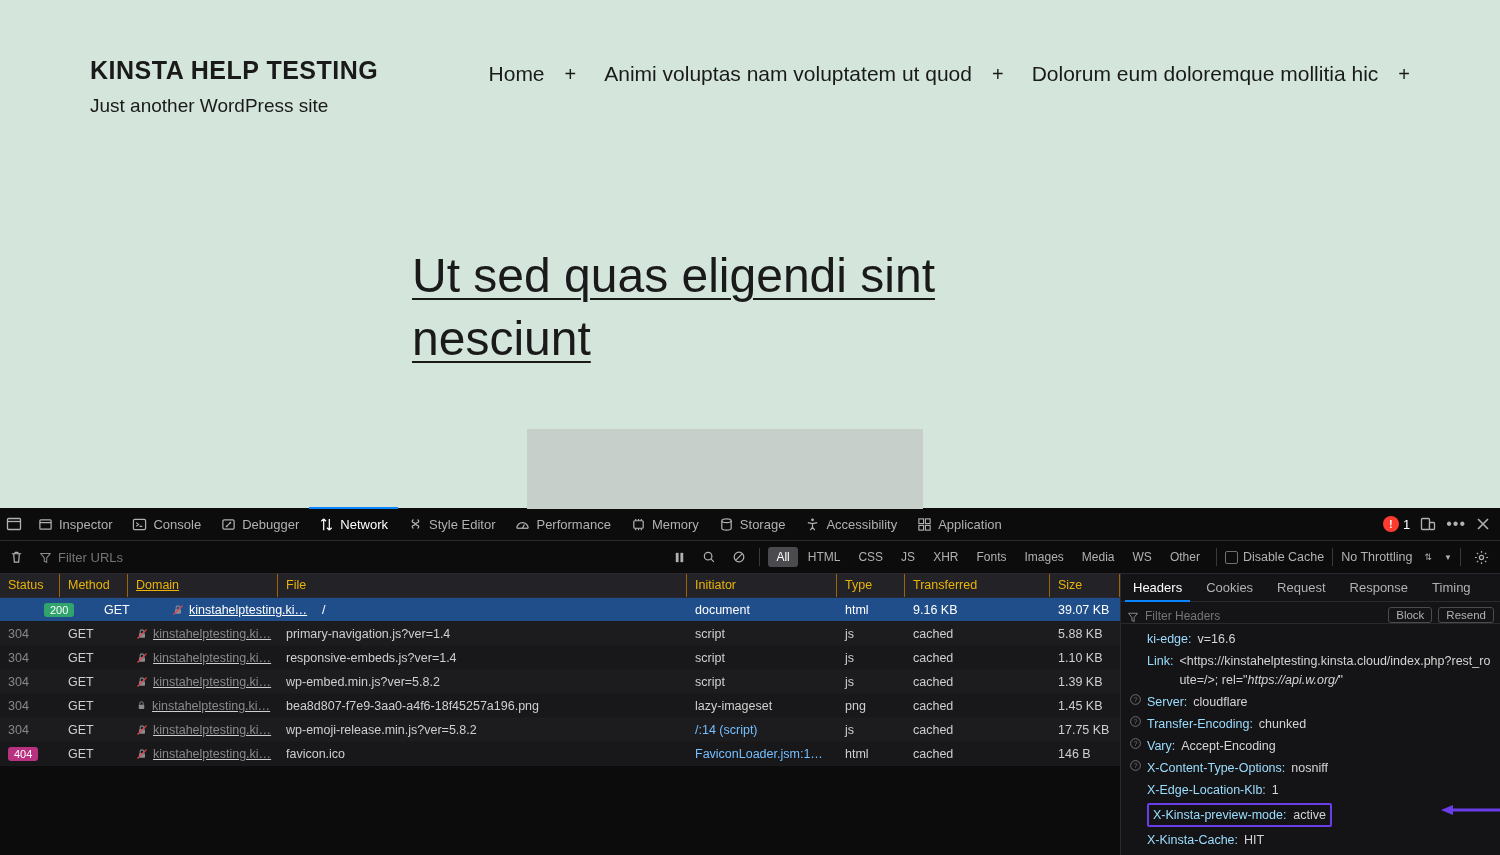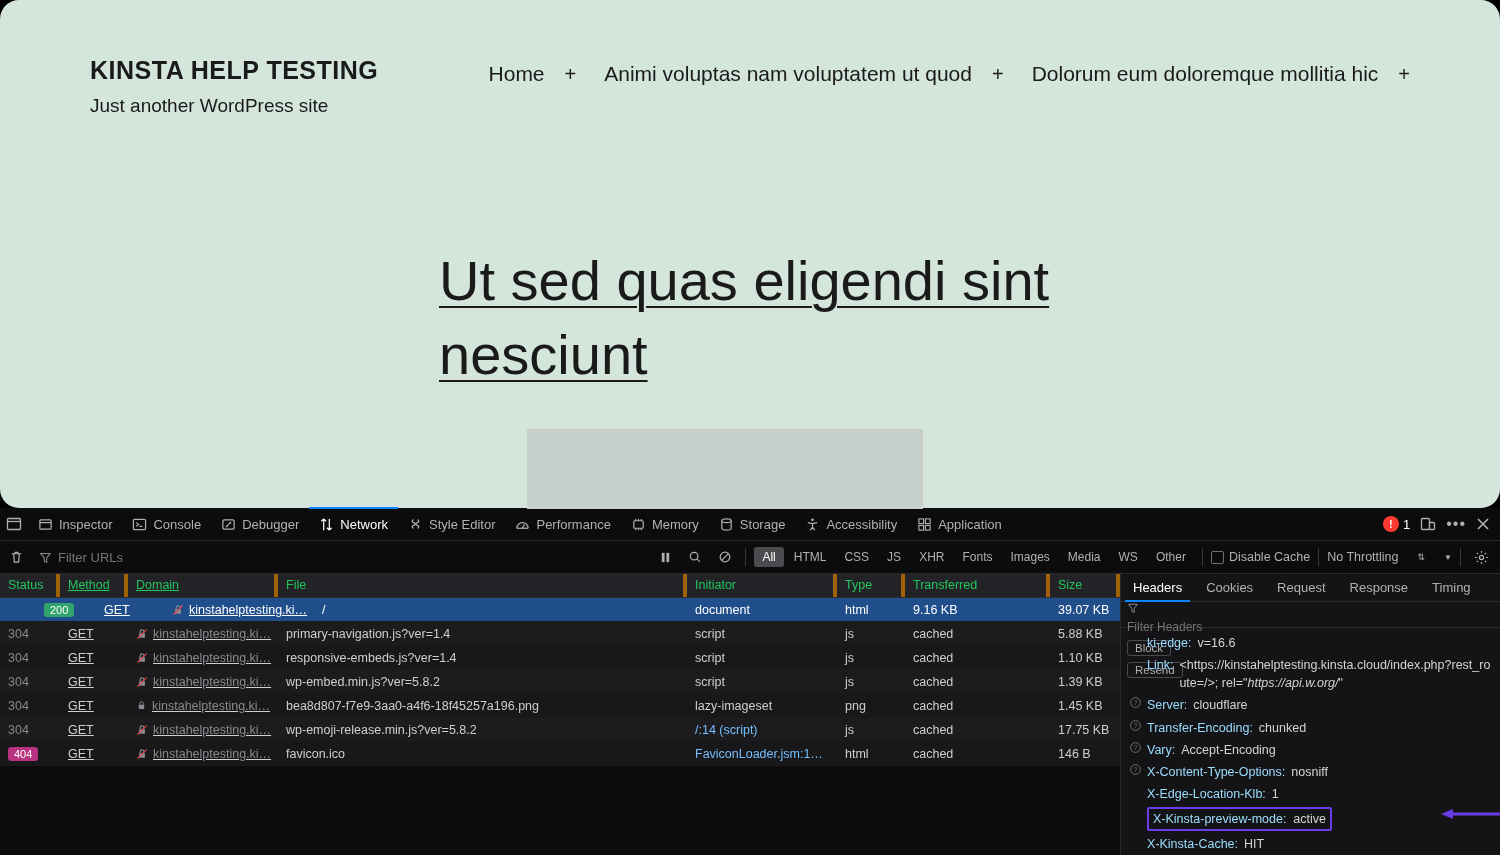--- a/index.html
+++ b/index.html
@@ -1,28 +1,28 @@
 <!DOCTYPE html>
 <html><head>
 <meta charset="utf-8">
 <style>
 * { margin: 0; padding: 0; box-sizing: border-box; }
 body { font-family: -apple-system, BlinkMacSystemFont, "Segoe UI", Helvetica, Arial, sans-serif; width:1500px; height:855px; overflow:hidden; background:#000; }
 
 
-.page { background:#d4e6dc; height:508px; padding: 56px 90px 0; position:relative;border-radius:19px; }
+.page { background:#d4e6dc; height:508px; padding: 56px 90px 0; position:relative; }
 .page-header { display:flex; align-items:flex-start; justify-content:space-between; }
 .branding { }
 .site-title { font-size:25px; font-weight:600; letter-spacing:0.5px; color:#1a1a1a; margin-bottom:10px; }
 .tagline { font-size:19px; color:#1a1a1a; }
 .nav { display:flex; align-items:center; gap:28px; padding-top:6px; font-size:21px; color:#1a1a1a; }
 .nav-item { display:flex; align-items:center; gap:20px; }
 .nav-link { text-decoration:none; color:#1a1a1a; cursor:pointer; }
 .plus { font-size:20px; font-weight:400; color:#1a1a1a; cursor:pointer; }
-.post-title { position:absolute; left:412px; top:244px; font-size:56px; line-height:1.32; color:#1a1a1a; text-decoration:underline; text-decoration-thickness:2px; text-underline-offset:6px; font-weight:400; max-width:700px;margin-left:27px; }
+.post-title { position:absolute; left:412px; top:244px; font-size:48px; line-height:1.32; color:#1a1a1a; text-decoration:underline; text-decoration-thickness:2px; text-underline-offset:6px; font-weight:400; max-width:700px; }
 .img-placeholder { position:absolute; left:527px; top:429px; width:396px; height:80px; background:#c6cfca; }
 
 
 .devtools { height:347px; background:#0c0c0d; color:#cfcfcf; font-size:13px; font-family:-apple-system,BlinkMacSystemFont,"Segoe UI",sans-serif; }
 .icon { display:inline-flex; align-items:center; justify-content:center; }
 svg { display:block; }
 
 
 .dt-toolbar { height:33px; display:flex; align-items:center; border-bottom:1px solid #2a2a2e; padding:0 4px 0 0; }
 .tab { display:flex; align-items:center; gap:6px; padding:0 10px; height:33px; cursor:pointer; color:#b1b1b3; white-space:nowrap; position:relative; }
@@ -37,29 +37,29 @@
 .trash, .funnel { padding:3px; cursor:pointer; }
 .filter-urls { flex:0 0 auto; display:flex; align-items:center; gap:6px; color:#8a8a8e; padding:2px 4px; }
 .filter-urls input { background:transparent; border:none; color:#cfcfcf; font-size:13px; outline:none; width:120px; }
 .tb2-right { margin-left:auto; display:flex; align-items:center; gap:6px; }
 .tb2-btn { padding:4px 5px; cursor:pointer; color:#b1b1b3; }
 .chip { padding:3px 8px; border-radius:3px; cursor:pointer; color:#b1b1b3; font-size:12px; }
 .chip.active { background:#4a4a4f; color:#fff; }
 .divider { width:1px; height:18px; background:#38383d; margin:0 2px; }
 .checkbox-lbl { display:flex; align-items:center; gap:5px; color:#b1b1b3; cursor:pointer; font-size:12.5px; }
 .checkbox-box { width:13px; height:13px; border:1px solid #6f6f75; border-radius:2px; }
-.throttle { font-size:12.5px; color:#b1b1b3; display:flex; align-items:center; gap:19px; cursor:pointer; }
+.throttle { font-size:12.5px; color:#b1b1b3; display:flex; align-items:center; gap:12px; cursor:pointer; }
 
 
 .dt-main { display:flex; height:281px; }
 .net-table { flex:1 1 auto; overflow:hidden; }
 .table-head { display:flex; height:24px; background:#232327; border-bottom:1px solid #2a2a2e; }
 .th, .td { padding:4px 8px; overflow:hidden; white-space:nowrap; text-overflow:ellipsis; font-size:12.5px; }
-.th { color:#22c55e; border-right:4px solid #a16207; }
-.col-status{width:60px;} .col-method{width:68px;text-decoration:underline;} .col-domain{width:150px;text-decoration:underline;}
+.th { color:#eab308; border-right:1px solid #a16207; }
+.col-status{width:60px;} .col-method{width:68px;} .col-domain{width:150px;text-decoration:underline;}
 .col-file{flex:1;} .col-initiator{width:150px;} .col-type{width:68px;}
 .col-transferred{width:145px;} .col-size{width:70px; text-align:left;}
 .table-body { }
 .tr { display:flex; height:24px; align-items:center; border-bottom:1px solid #1a1a1d; }
 .tr.selected { background:#204e8a; color:#fff;padding-left:36px; }
 .tr:not(.selected) { background:#18181a; }
 .tr:not(.selected):nth-child(even){ background:#1c1c1f; }
 .status-pill { display:inline-block; padding:1px 6px; border-radius:3px; font-size:11px; font-weight:500; color:#fff; }
 .status-200 { background:#30a46c; }
 .status-304 { color:#888; padding:0; }
@@ -67,21 +67,21 @@
 .td.col-domain { display:flex; align-items:center; gap:5px; }
 .td.col-domain .dim { color:#8a8a8e; }
 .link-blue { color:#75bfff; }
 
 
 .details { width:380px; border-left:1px solid #2a2a2e; display:flex; flex-direction:column; background:#141416; }
 .details-tabs { display:flex; height:30px; border-bottom:1px solid #2a2a2e; position:relative; }
 .dtab { padding:6px 12px; font-size:13px; color:#b1b1b3; cursor:pointer; position:relative; }
 .dtab.active { color:#fff; }
 .dtab.active::after { content:""; position:absolute; left:4px; right:4px; bottom:-1px; height:2px; background:#0a84ff; }
-.details-filter { display:flex; align-items:flex-start; height:26px; padding:0 6px; border-bottom:1px solid #2a2a2e; gap:6px;flex-direction:column; }
+.details-filter { display:flex; align-items:flex-end; height:26px; padding:0 6px; border-bottom:1px solid #2a2a2e; gap:6px; }
 .details-filter input { background:transparent; border:none; color:#cfcfcf; font-size:12px; outline:none; flex:1; }
 .pill-btn { border:1px solid #4a4a4f; padding:1px 7px; border-radius:3px; font-size:11.5px; color:#b1b1b3; cursor:pointer; }
 .headers-list { padding:4px 6px 18px 8px; font-size:12.5px; overflow:hidden; }
 .hdr-row { display:flex; gap:6px; padding:2px 0 2px 18px; position:relative; line-height:1.45; }
 .hdr-row .q { position:absolute; left:0; top:2px; color:#6f6f75; }
 .hdr-key { color:#9cdcfe; }
 .hdr-key::after { content:":"; }
 .hdr-val { color:#d4d4d4; word-break:break-all; }
 .hdr-val .italic { font-style:italic; }
 .hl-box { display:inline-block; border:2px solid #6a3de8; padding:1px 4px; border-radius:2px; }

